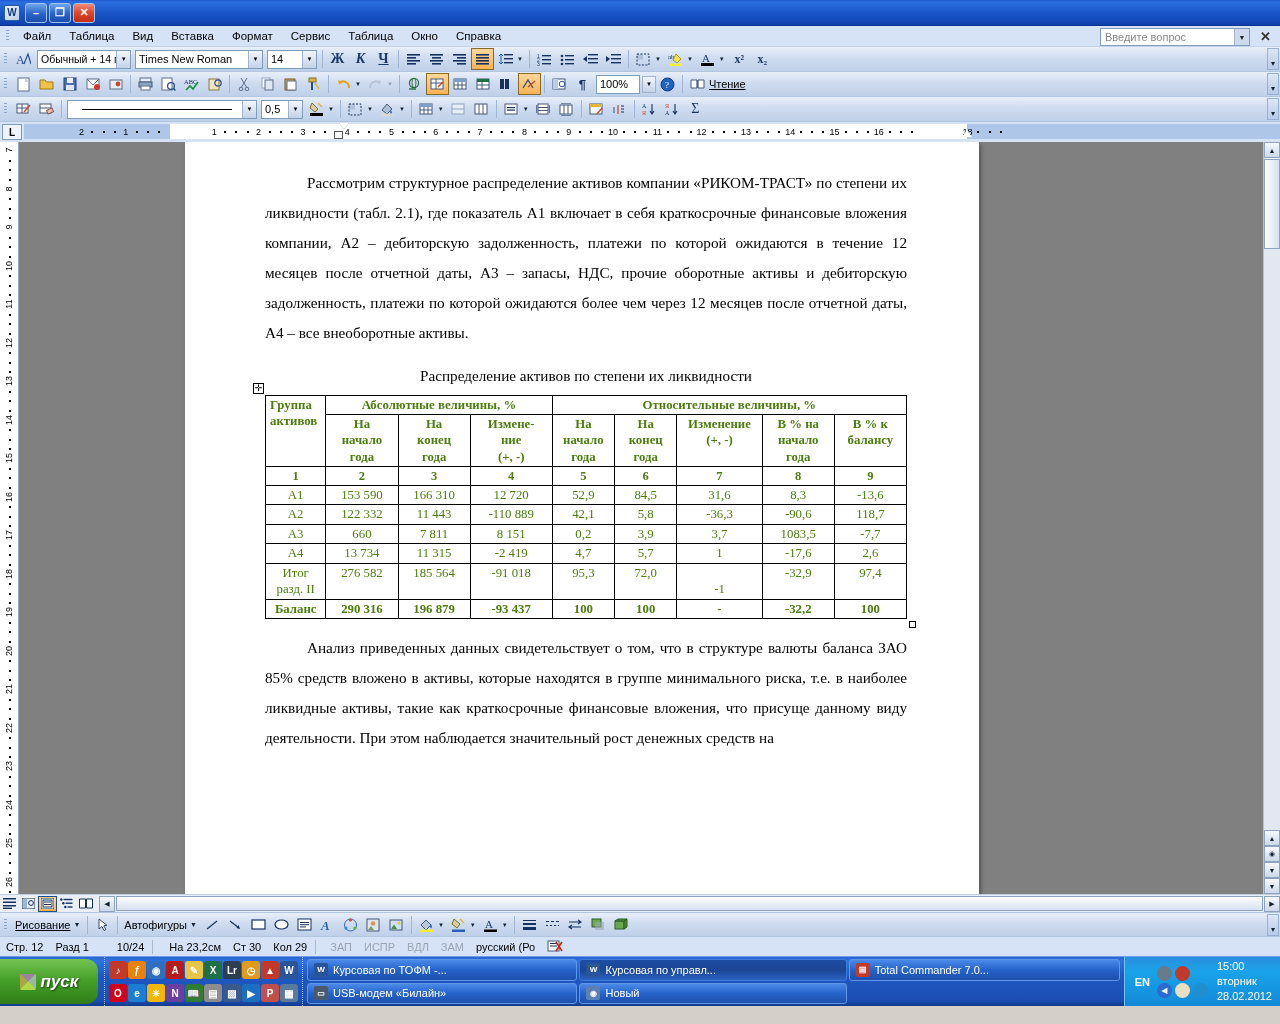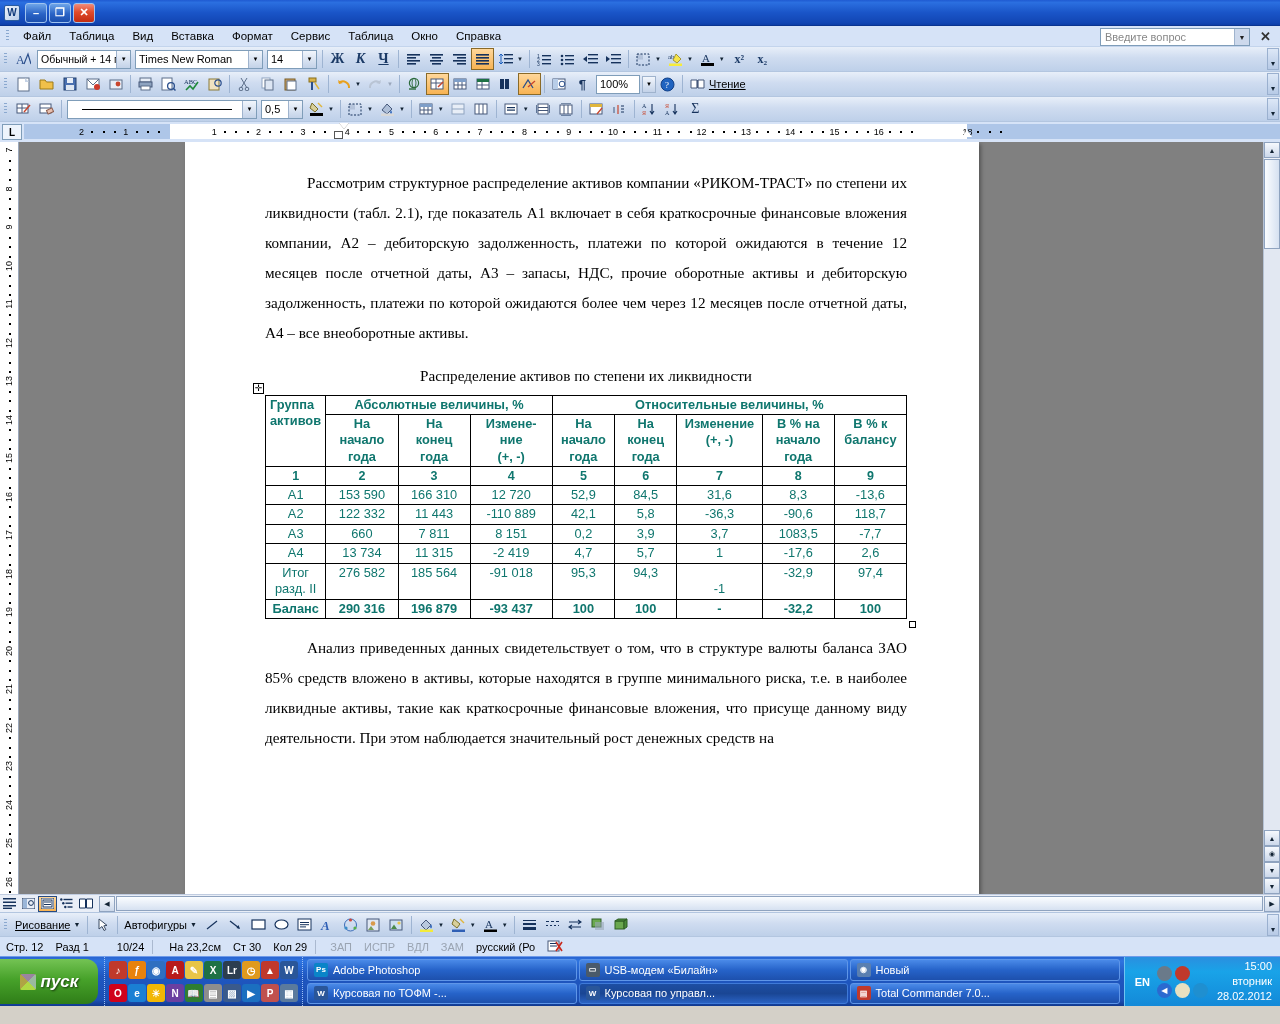--- a/index.html
+++ b/index.html
@@ -144,21 +144,21 @@
     font-family: "Liberation Serif", serif; font-size: 15.2px;
     text-align: right; margin-top: 14px; color: #000;
   }
   .tblcaption-center {
     font-family: "Liberation Serif", serif; font-size: 15.2px;
     text-align: center; margin-top: 18px; margin-bottom: 10px; color: #000;
   }
 
   table.wtable {
     border-collapse: collapse; width: 100%;
-    font-family: Liberation Sans, sans-serif; font-size: 12.8px; color: #0f766e;
+    font-family: Liberation Serif, serif; font-size: 12.8px; color: #4d7c0f;
   }
   table.wtable td, table.wtable th {
     border: 1px solid #000; text-align: center; vertical-align: top;
     padding: 1px 2px; font-weight: normal; line-height: 1.28;
   }
   table.wtable th { font-weight: bold; }
   td.lft { text-align: left; padding-left: 3px; }
   tr.numrow td { font-weight: bold; font-size: 12.5px; }
   tr.boldrow td { font-weight: bold; }
 
@@ -273,21 +273,21 @@
     width: 14px; height: 14px; border-radius: 2px; flex: none;
     display: flex; align-items: center; justify-content: center;
     font-size: 8px; color: #fff; font-weight: bold;
   }
   .tray {
     background: linear-gradient(180deg,#2a8fdf 0%,#19a3e8 30%,#1389d8 100%);
     display: flex; align-items: center; gap: 5px; padding: 0 8px 0 10px;
     border-left: 1px solid #6fc4f2;
   }
   .trayicon { width: 15px; height: 15px; border-radius: 50%; display: inline-block; }
-  .clock { color: #fff; font-size: 11px; text-align: right; line-height: 1.35; padding-left: 4px; }
+  .clock { color: #fff; font-size: 11px; text-align: left; line-height: 1.35; padding-left: 4px; }
   .langbox { color: #fff; font-size: 11px; font-weight: bold; padding-right: 2px; }
 </style>
 </head>
 <body>
 
 <div id="app">
 
   <div class="titlebar">
     <div class="wicon">W</div>
     <div class="winbtns">
@@ -1073,21 +1073,21 @@
                   <td>1</td>
                   <td>-17,6</td>
                   <td>2,6</td>
                 </tr>
                 <tr>
                   <td class="lft" style="line-height:1.3">Итог разд. II</td>
                   <td>276 582</td>
                   <td>185 564</td>
                   <td>-91 018</td>
                   <td>95,3</td>
-                  <td>94,3</td>
+                  <td>72,0</td>
                   <td style="vertical-align:bottom">-1</td>
                   <td>-32,9</td>
                   <td>97,4</td>
                 </tr>
                 <tr class="boldrow">
                   <td class="lft">Баланс</td>
                   <td>290 316</td>
                   <td>196 879</td>
                   <td>-93 437</td>
                   <td>100</td>
@@ -1352,24 +1352,20 @@
         <span class="qicon" style="background: rgb(58, 90, 140);">▨</span>
         <span class="qicon" style="background: rgb(224, 154, 30);">◷</span>
         <span class="qicon" style="background: rgb(27, 111, 192);">▶</span>
         <span class="qicon" style="background: rgb(192, 57, 43);">▲</span>
         <span class="qicon" style="background: rgb(192, 80, 77);">P</span>
         <span class="qicon" style="background: rgb(42, 86, 153);">W</span>
         <span class="qicon" style="background: rgb(91, 122, 157);">▦</span>
       </div>
     <div class="tasks" id="tasks">
         <div class="task">
-          <span class="tskicon" style="background: rgb(10, 132, 200);">Ps</span>
-          <span>Adobe Photoshop</span>
-        </div>
-        <div class="task">
           <span class="tskicon" style="background: rgb(42, 86, 153);">W</span>
           <span>Курсовая по ТОФМ -...</span>
         </div>
         <div class="task">
           <span class="tskicon" style="background: rgb(74, 90, 106);">▭</span>
           <span>USB-модем «Билайн»</span>
         </div>
         <div class="task active">
           <span class="tskicon" style="background: rgb(42, 86, 153);">W</span>
           <span>Курсовая по управл...</span>

